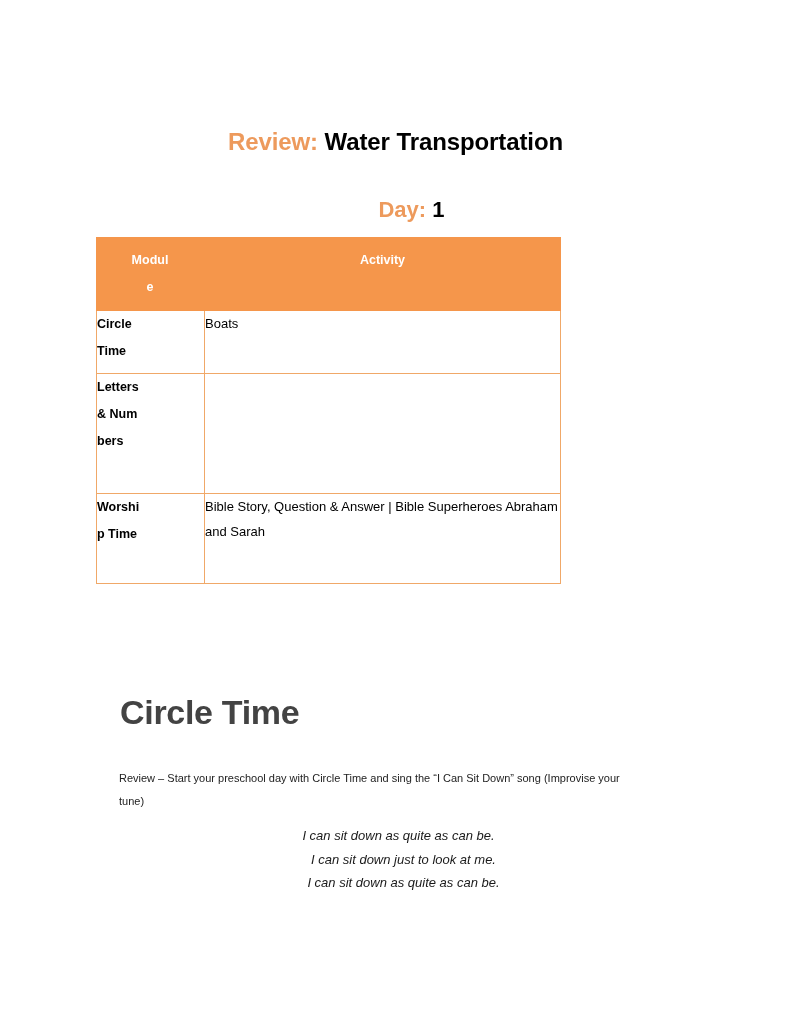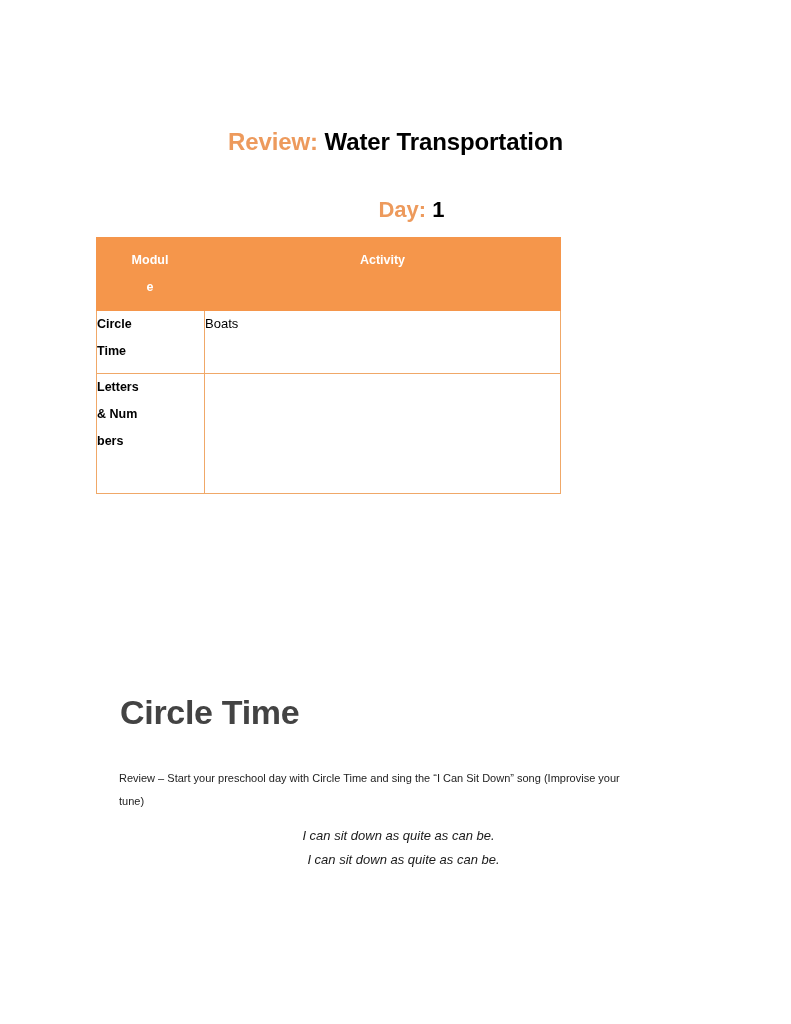--- a/index.html
+++ b/index.html
@@ -200,25 +200,32 @@
           <span class="wrapword">Circle Time</span>
         </td>
         <td class="act-cell">Boats</td>
       </tr>
       <tr class="row-h-3">
         <td class="mod-cell">
           <span class="wrapword">Letters &amp; Numbers</span>
         </td>
         <td class="act-cell"></td>
       </tr>
+      <tr class="row-h-4">
+        <td class="mod-cell">
+          <span class="wrapword">Worship Time</span>
+        </td>
+        <td class="act-cell">Bible Story, Question &amp; Answer | Bible Superheroes Abraham and Sarah</td>
+      </tr>
     </tbody>
   </table>
 
   <div class="section-heading">Circle Time</div>
 
   <div class="review-para">Review – Start your preschool day with Circle Time and sing the “I Can Sit Down” song (Improvise your tune)</div>
 
   <div class="lyrics">
     <div class="lyric-line first">I can sit down as quite as can be.</div>
+    <div class="lyric-line">I can sit down just to look at me.</div>
     <div class="lyric-line">I can sit down as quite as can be.</div>
   </div>
 
 </div>
 
 </body></html>

